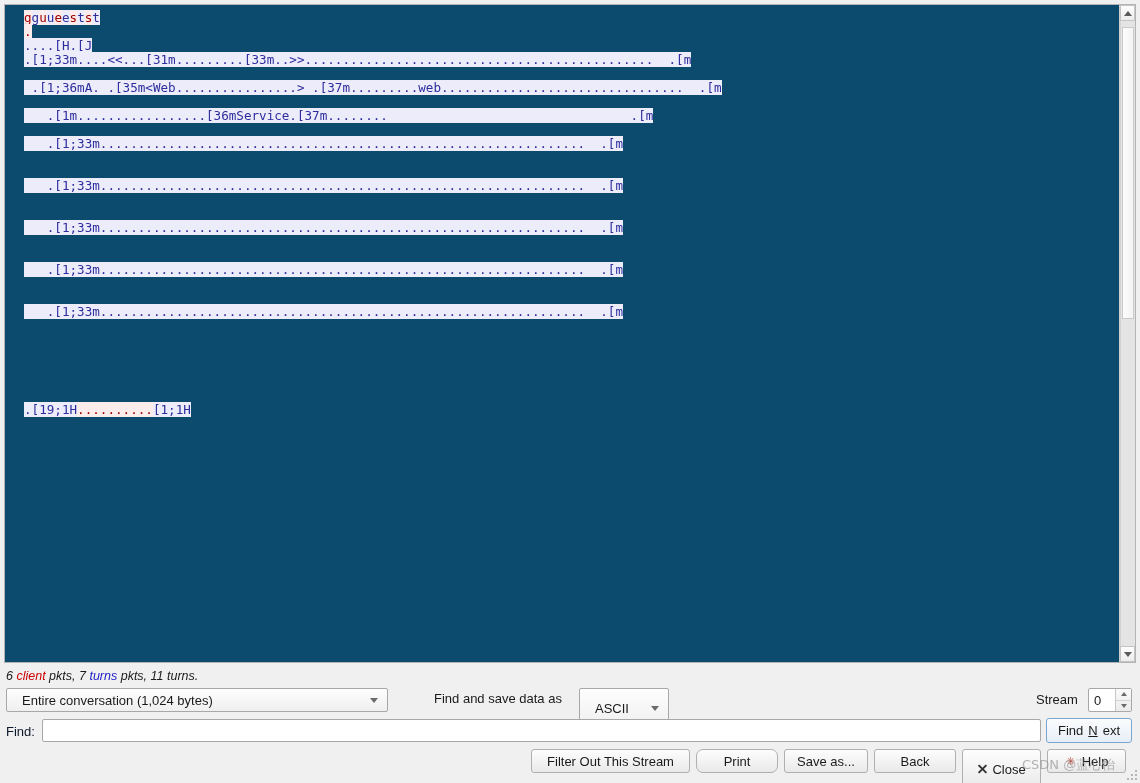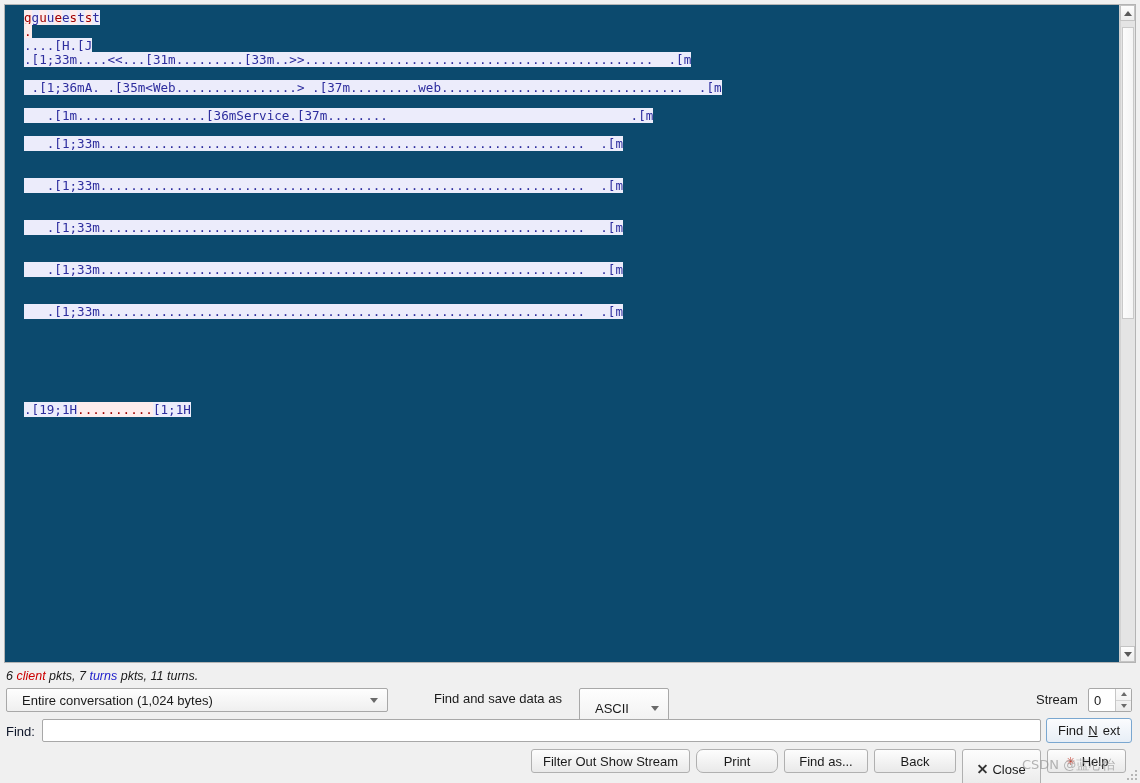--- a/index.html
+++ b/index.html
@@ -353,27 +353,27 @@
 
   <div class="label-find">Find:</div>
   <input id="find-input" type="text" placeholder="" style="">
   <div class="btn" id="find-next-btn">
       <span>Find </span>
       <span class="mn">N</span>
       <span>ext</span>
     </div>
 
   <div class="btn" id="filter-btn">
-    <span>Filter Out Show Stream</span>
+    <span>Filter Out This Stream</span>
   </div>
   <div class="btn" id="print-btn">
     <span>Print</span>
   </div>
   <div class="btn" id="saveas-btn">
-    <span>Find as...</span>
+    <span>Save as...</span>
   </div>
   <div class="btn" id="back-btn">
     <span>Back</span>
   </div>
   <div class="btn" id="close-btn">
     <span class="x-icon"></span>
     <span>Close</span>
   </div>
   <div class="btn" id="help-btn">
     <span class="help-icon">✳</span>

